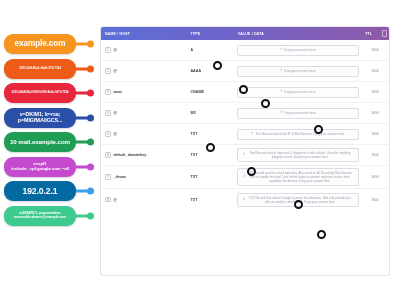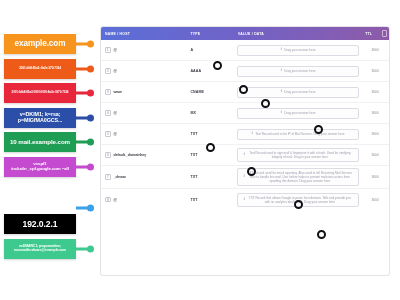--- a/index.html
+++ b/index.html
@@ -29,21 +29,21 @@
   }
   .tile-wrap {
     position: relative;
     width: 92px;
     display: flex;
     align-items: center;
   }
   .tile {
     width: 72px;
     min-height: 20px;
-    border-radius: 0;
+    border-radius: 9px;
     display: flex;
     align-items: center;
     justify-content: center;
     text-align: center;
     color: #ffffff;
     padding: 2px 5px;
     line-height: 1.02;
     letter-spacing: -0.1px;
     overflow: hidden;
     word-break: break-word;
@@ -234,21 +234,21 @@
         </div>
       </div>
       <div class="tile-wrap">
         <div class="tile tile-t6" style="background: rgb(196, 74, 208);">v=spf1 include:_spf.google.com ~all</div>
         <div class="connector">
           <div class="conn-bar" style="background: rgb(196, 74, 208);"></div>
           <div class="conn-dot" style="background: rgb(196, 74, 208);"></div>
         </div>
       </div>
       <div class="tile-wrap">
-        <div class="tile tile-t7" style="background: #000000; margin-top: 33px;">192.0.2.1</div>
+        <div class="tile tile-t7" style="background: #0369a1;">192.0.2.1</div>
         <div class="connector">
           <div class="conn-bar" style="background: rgb(58, 160, 234);"></div>
           <div class="conn-dot" style="background: rgb(58, 160, 234);"></div>
         </div>
       </div>
       <div class="tile-wrap">
         <div class="tile tile-t8" style="background: rgb(62, 201, 143);">v=DMARC1; p=quarantine; rua=mailto:dmarc@example.com</div>
         <div class="connector">
           <div class="conn-bar" style="background: rgb(62, 201, 143);"></div>
           <div class="conn-dot" style="background: rgb(62, 201, 143);"></div>

